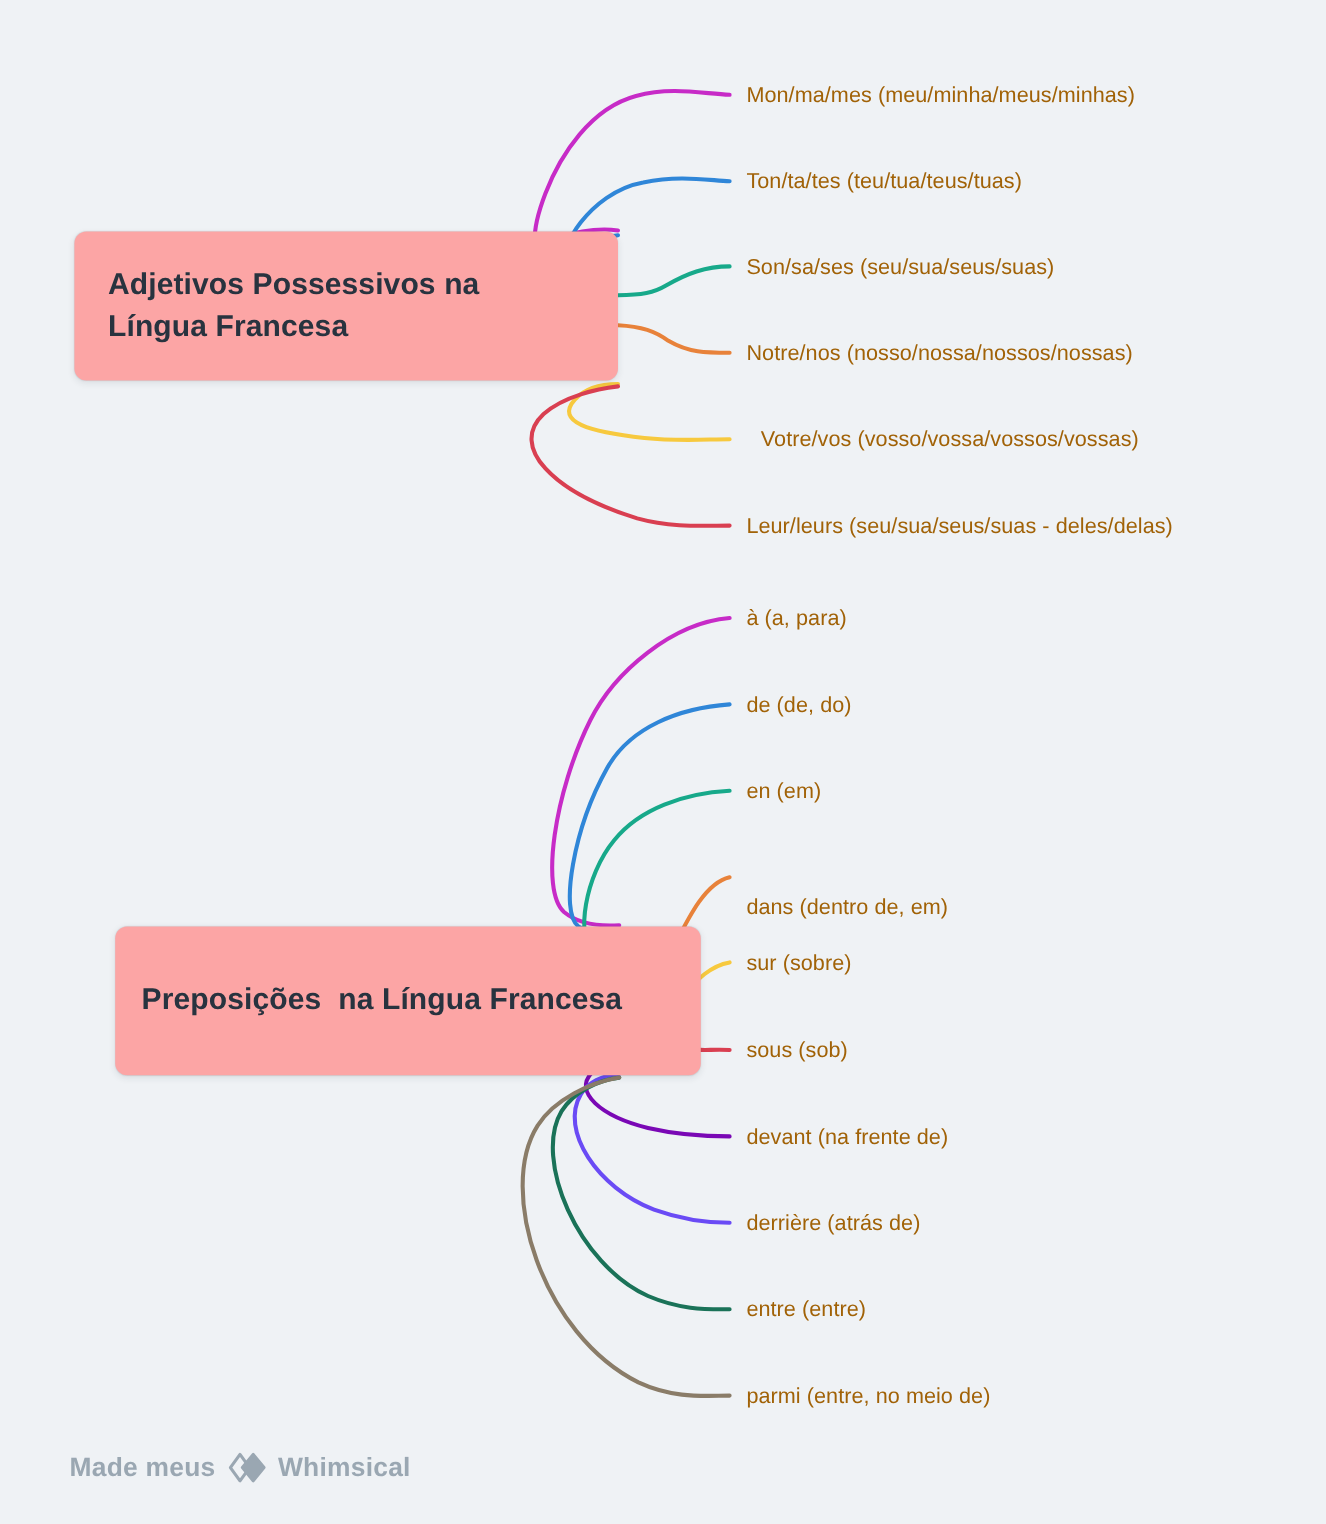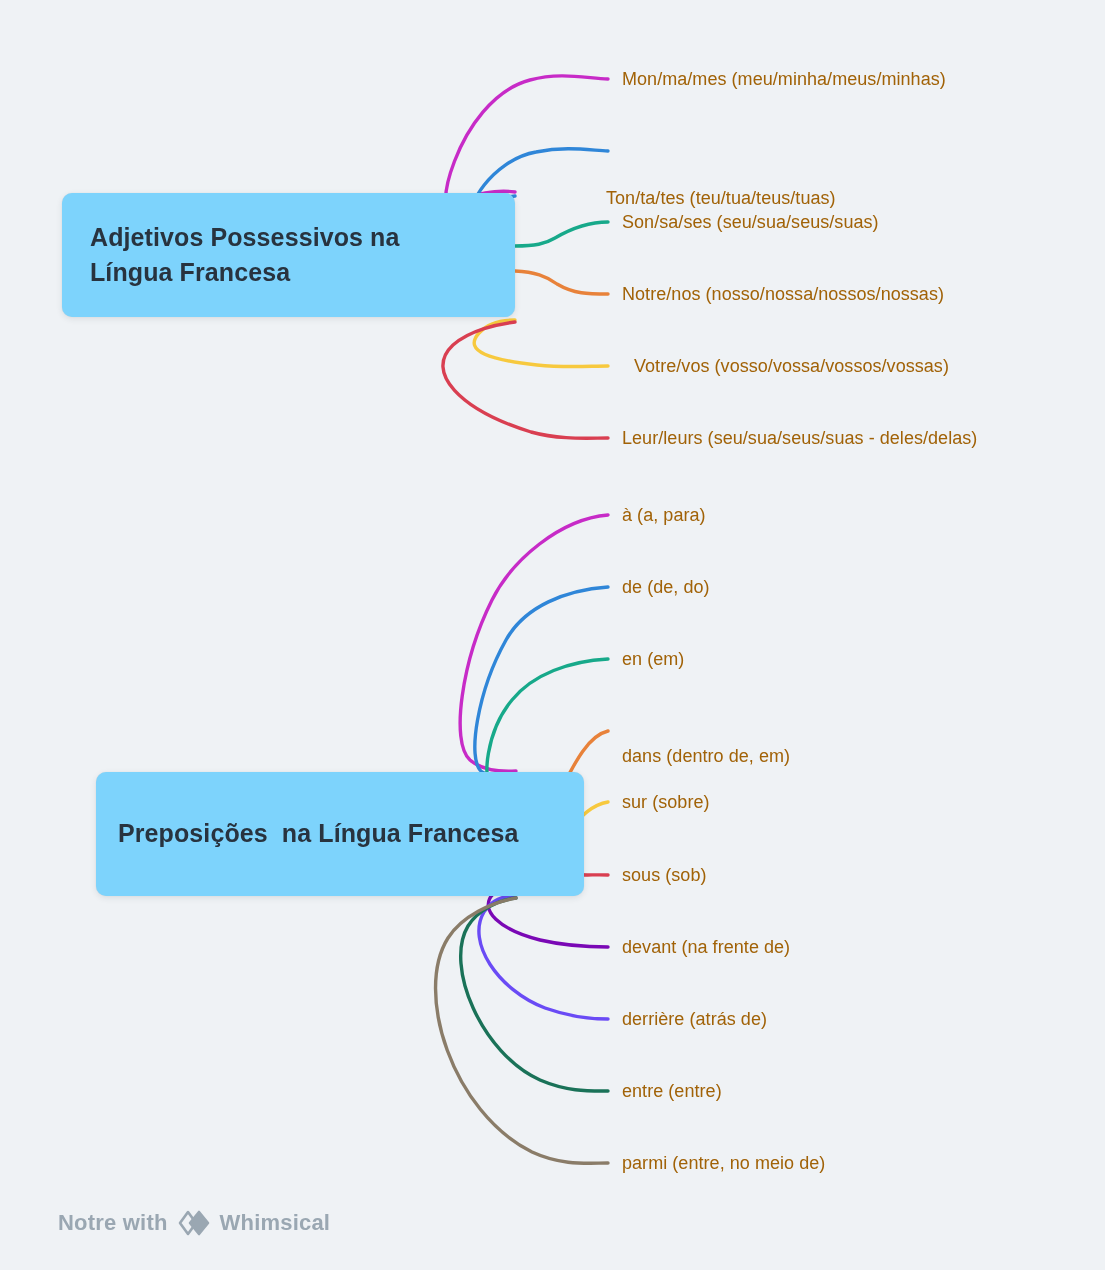--- a/index.html
+++ b/index.html
@@ -22,21 +22,21 @@
   }
   #edges {
     position: absolute;
     top: 0; left: 0;
     width: 1105px;
     height: 1270px;
     pointer-events: none;
   }
   .node-card {
     position: absolute;
-    background: #7dd3fc;
+    background: #fca5a5;
     border-radius: 10px;
     box-shadow: 0 2px 6px rgba(36, 47, 62, 0.10), 0 0 1px rgba(36,47,62,0.12);
     display: flex;
     align-items: center;
     box-sizing: border-box;
   }
   .node-card-title {
     font-size: 25px;
     font-weight: bold;
     color: #28333f;
@@ -109,39 +109,39 @@
   <div class="node-card" id="root-card-1">
     <div class="node-card-title">Adjetivos Possessivos na Língua Francesa</div>
   </div>
 
   <div class="node-card" id="root-card-2">
     <div class="node-card-title">Preposições  na Língua Francesa</div>
   </div>
 
   <div id="leaf-labels">
       <div class="leaf-label" style="left: 622px; top: 70px;">Mon/ma/mes (meu/minha/meus/minhas)</div>
-      <div class="leaf-label" style="left: 606px; top: 142px; margin-top: 47px;">Ton/ta/tes (teu/tua/teus/tuas)</div>
+      <div class="leaf-label" style="left: 622px; top: 142px;">Ton/ta/tes (teu/tua/teus/tuas)</div>
       <div class="leaf-label" style="left: 622px; top: 213px;">Son/sa/ses (seu/sua/seus/suas)</div>
       <div class="leaf-label" style="left: 622px; top: 285px;">Notre/nos (nosso/nossa/nossos/nossas)</div>
       <div class="leaf-label" style="left: 634px; top: 357px;">Votre/vos (vosso/vossa/vossos/vossas)</div>
       <div class="leaf-label" style="left: 622px; top: 429px;">Leur/leurs (seu/sua/seus/suas - deles/delas)</div>
       <div class="leaf-label" style="left: 622px; top: 506px; text-align: right;">à (a, para)</div>
       <div class="leaf-label" style="left: 622px; top: 578px;">de (de, do)</div>
       <div class="leaf-label" style="left: 622px; top: 650px;">en (em)</div>
       <div class="leaf-label" style="left: 622px; top: 722px; margin-top: 25px;">dans (dentro de, em)</div>
       <div class="leaf-label" style="left: 622px; top: 793px;">sur (sobre)</div>
       <div class="leaf-label" style="left: 622px; top: 866px;">sous (sob)</div>
       <div class="leaf-label" style="left: 622px; top: 938px;">devant (na frente de)</div>
       <div class="leaf-label" style="left: 622px; top: 1010px;">derrière (atrás de)</div>
       <div class="leaf-label" style="left: 622px; top: 1082px;">entre (entre)</div>
       <div class="leaf-label" style="left: 622px; top: 1154px;">parmi (entre, no meio de)</div>
     </div>
 
   <div id="footer">
-    <span class="made-with">Notre with</span>
+    <span class="made-with">Made meus</span>
     <svg id="whimsical-logo" width="34" height="28" viewBox="0 0 34 28">
       <path d="M11 3 L19 14 L11 25 L3 14 Z" fill="none" stroke="#9aa7b2" stroke-width="2.6" stroke-linejoin="round"></path>
       <path d="M22 3 L31 14 L22 25 L13 14 Z" fill="#9aa7b2" stroke="#9aa7b2" stroke-width="2.6" stroke-linejoin="round"></path>
     </svg>
     <span class="brand-name">Whimsical</span>
   </div>
 
 </div>
 
 </body></html>

